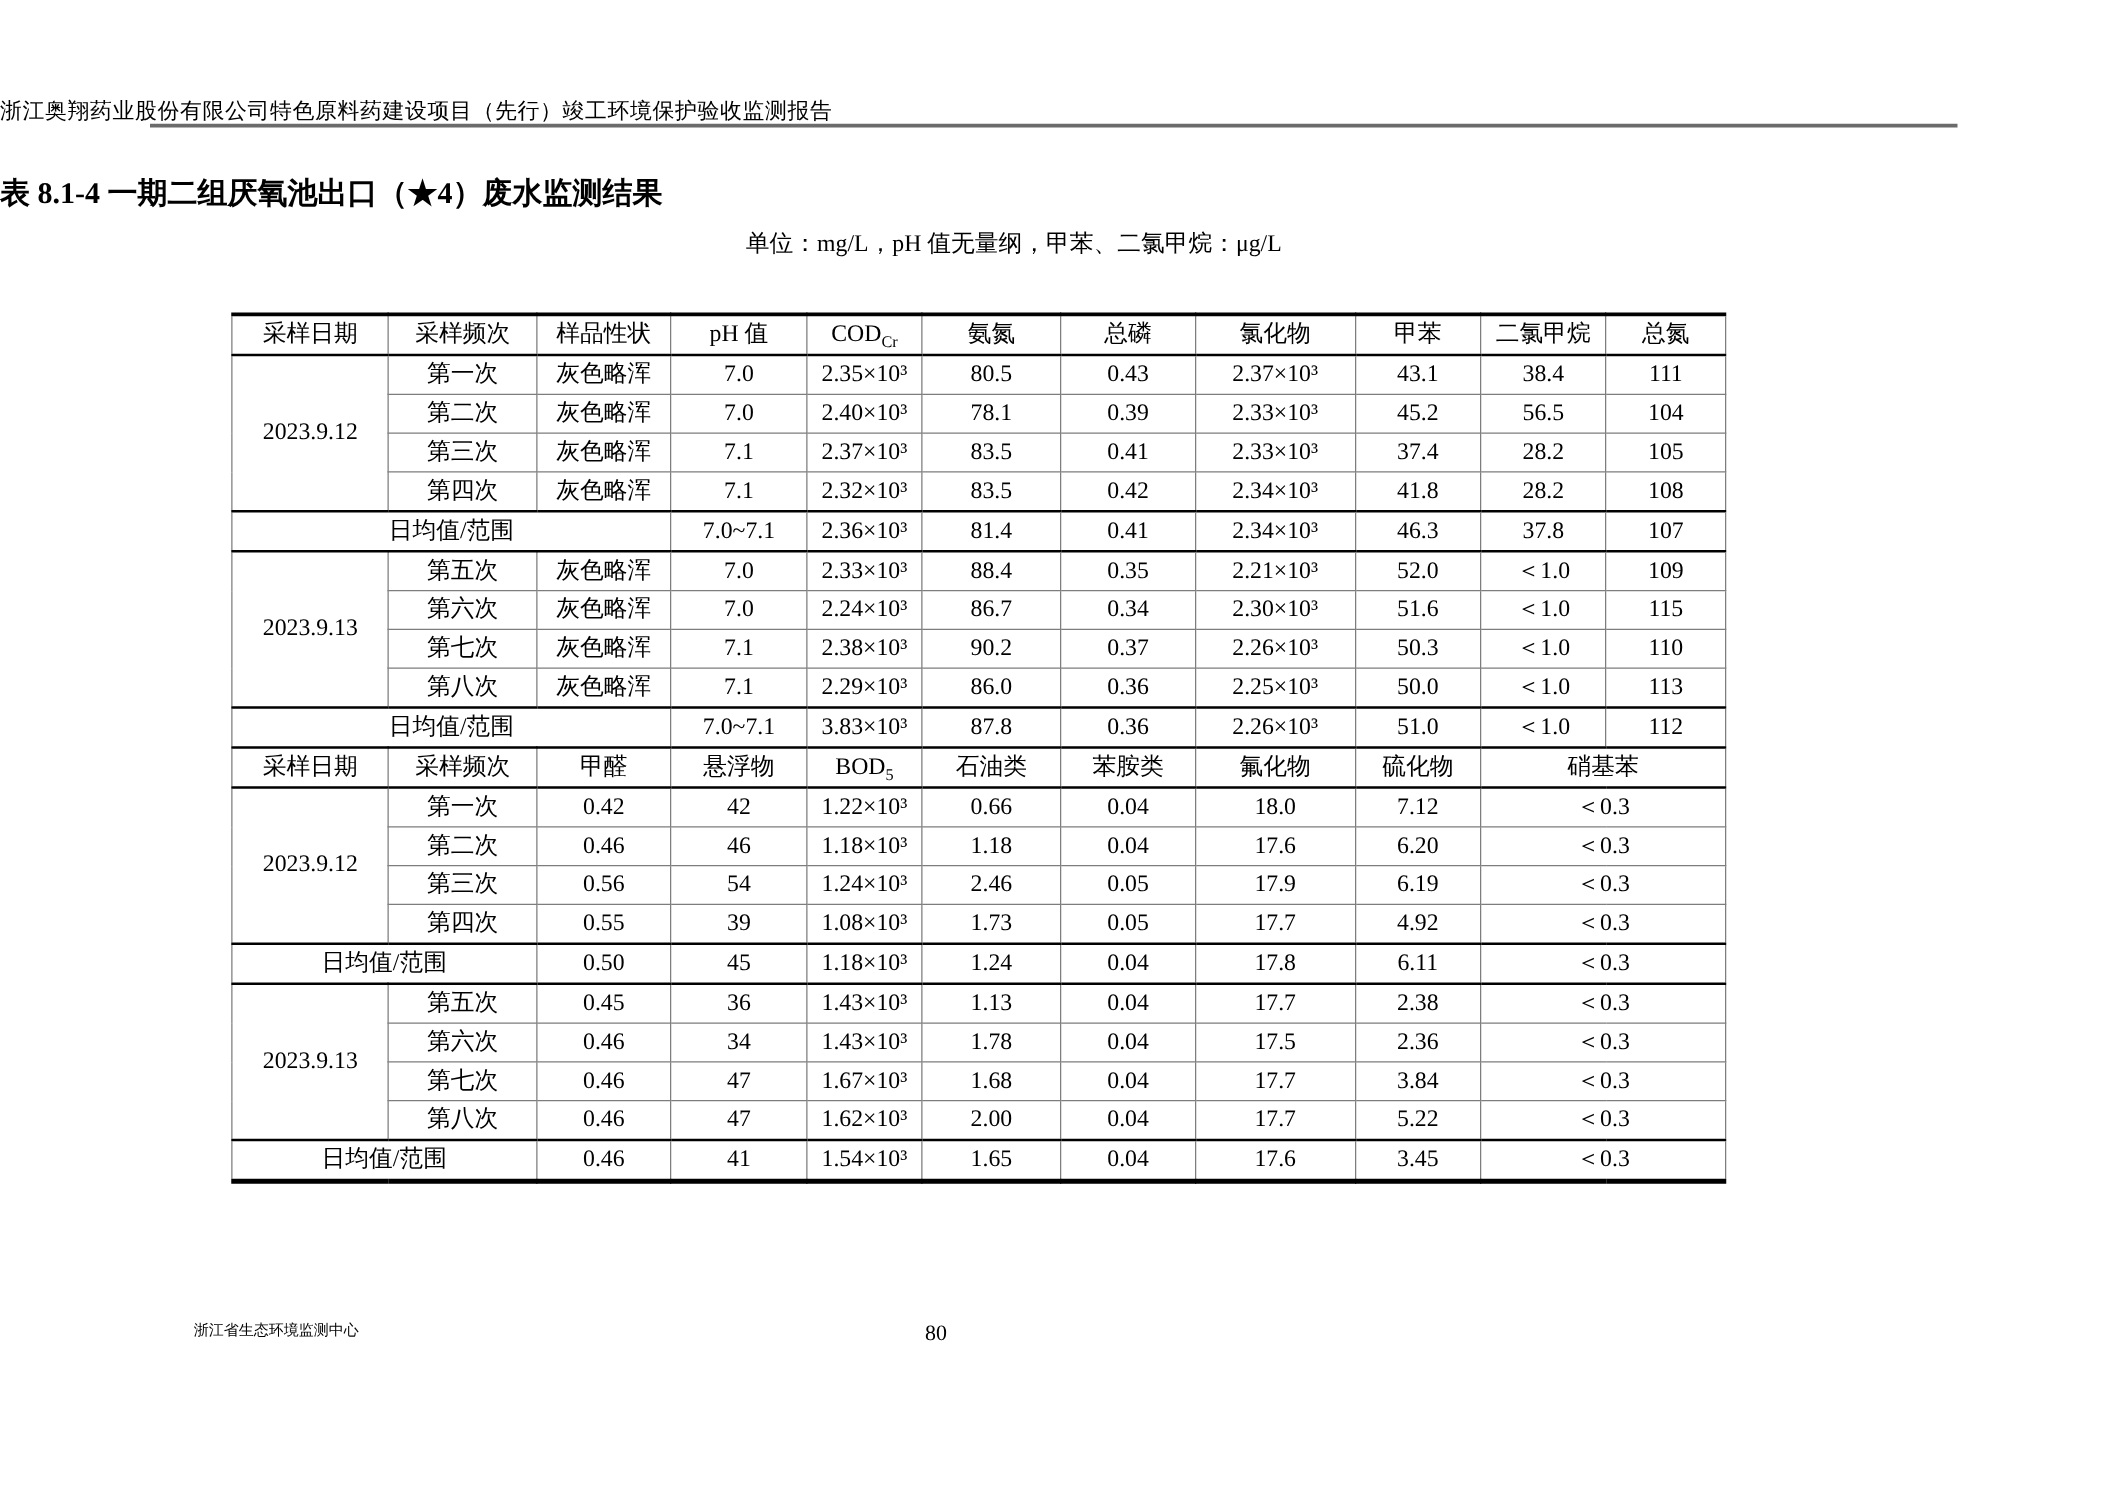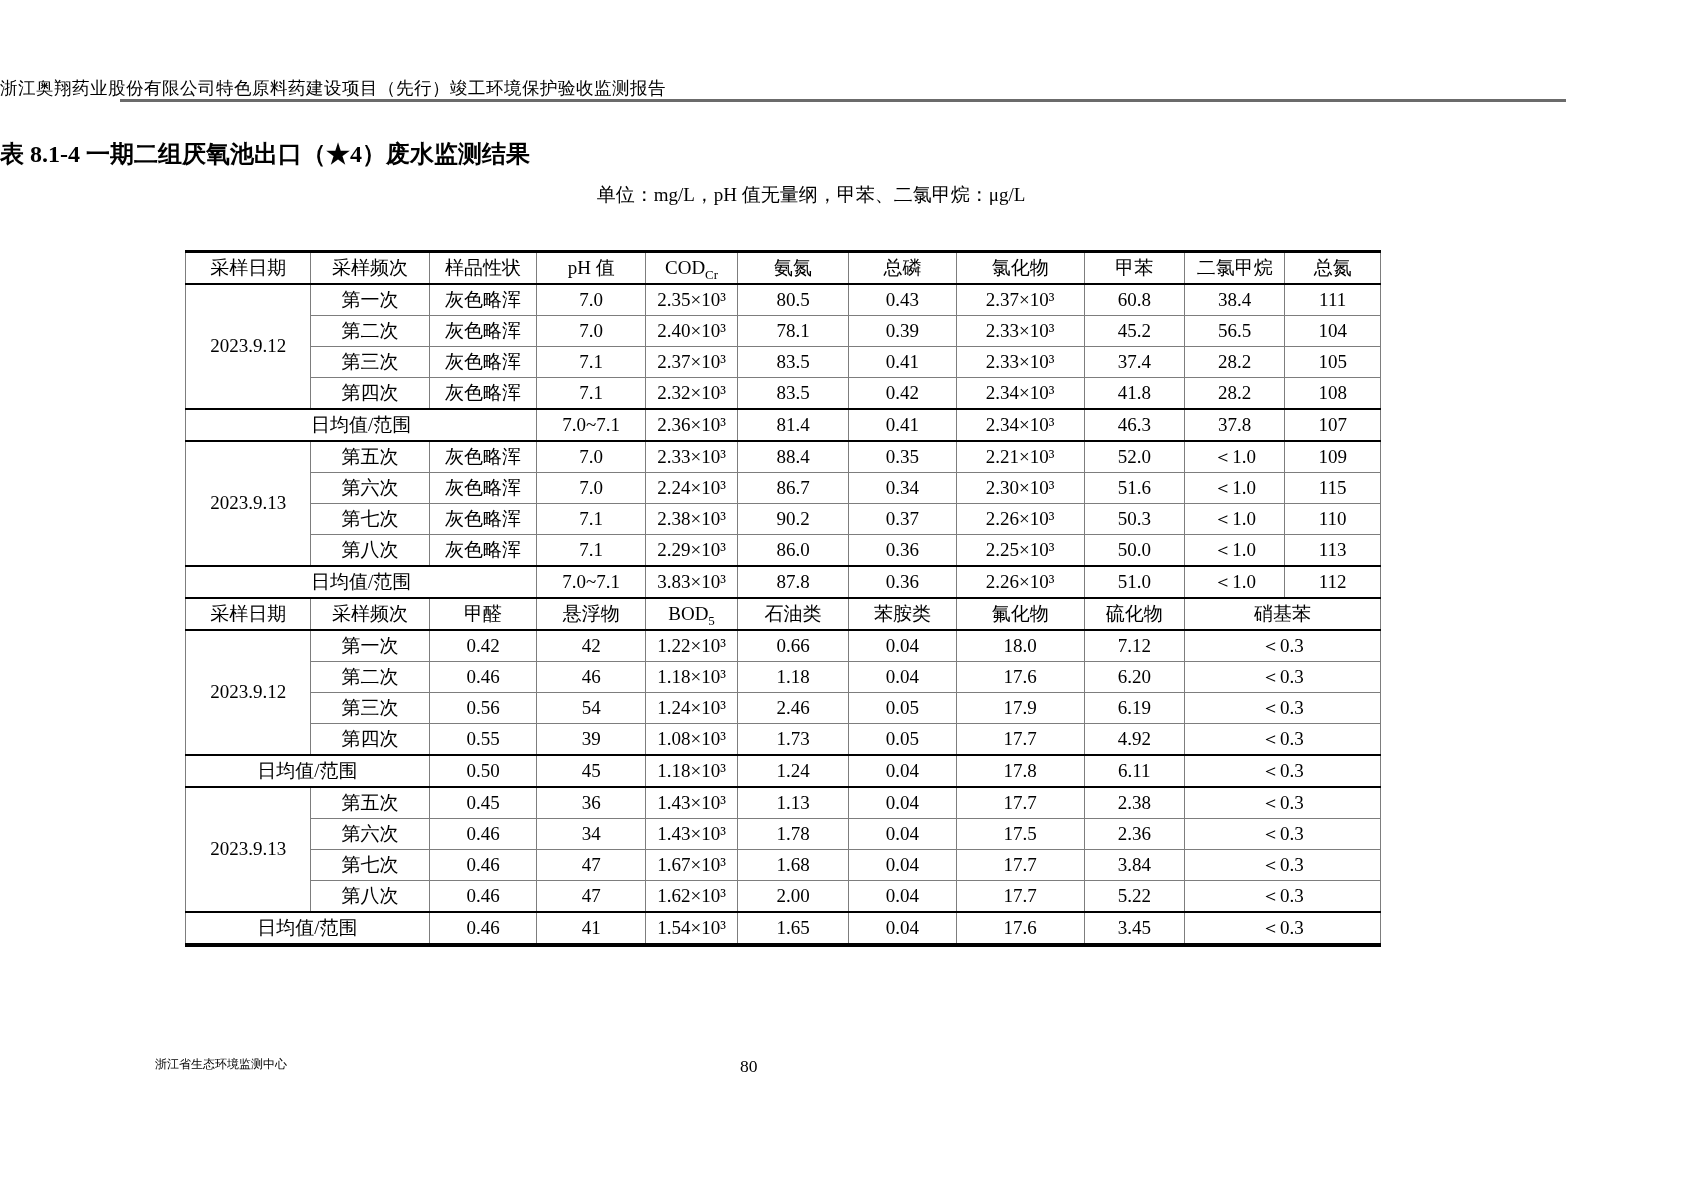--- a/index.html
+++ b/index.html
@@ -86,21 +86,21 @@
         </tr>
         <tr>
           <td rowspan="4" class="bb"><span>2023.9.12</span></td>
           <td><span>第一次</span></td>
           <td><span>灰色略浑</span></td>
           <td><span>7.0</span></td>
           <td><span>2.35×10³</span></td>
           <td><span>80.5</span></td>
           <td><span>0.43</span></td>
           <td><span>2.37×10³</span></td>
-          <td><span>60.8</span></td>
+          <td><span>43.1</span></td>
           <td><span>38.4</span></td>
           <td><span>111</span></td>
         </tr>
         <tr>
           <td><span>第二次</span></td>
           <td><span>灰色略浑</span></td>
           <td><span>7.0</span></td>
           <td><span>2.40×10³</span></td>
           <td><span>78.1</span></td>
           <td><span>0.39</span></td>

